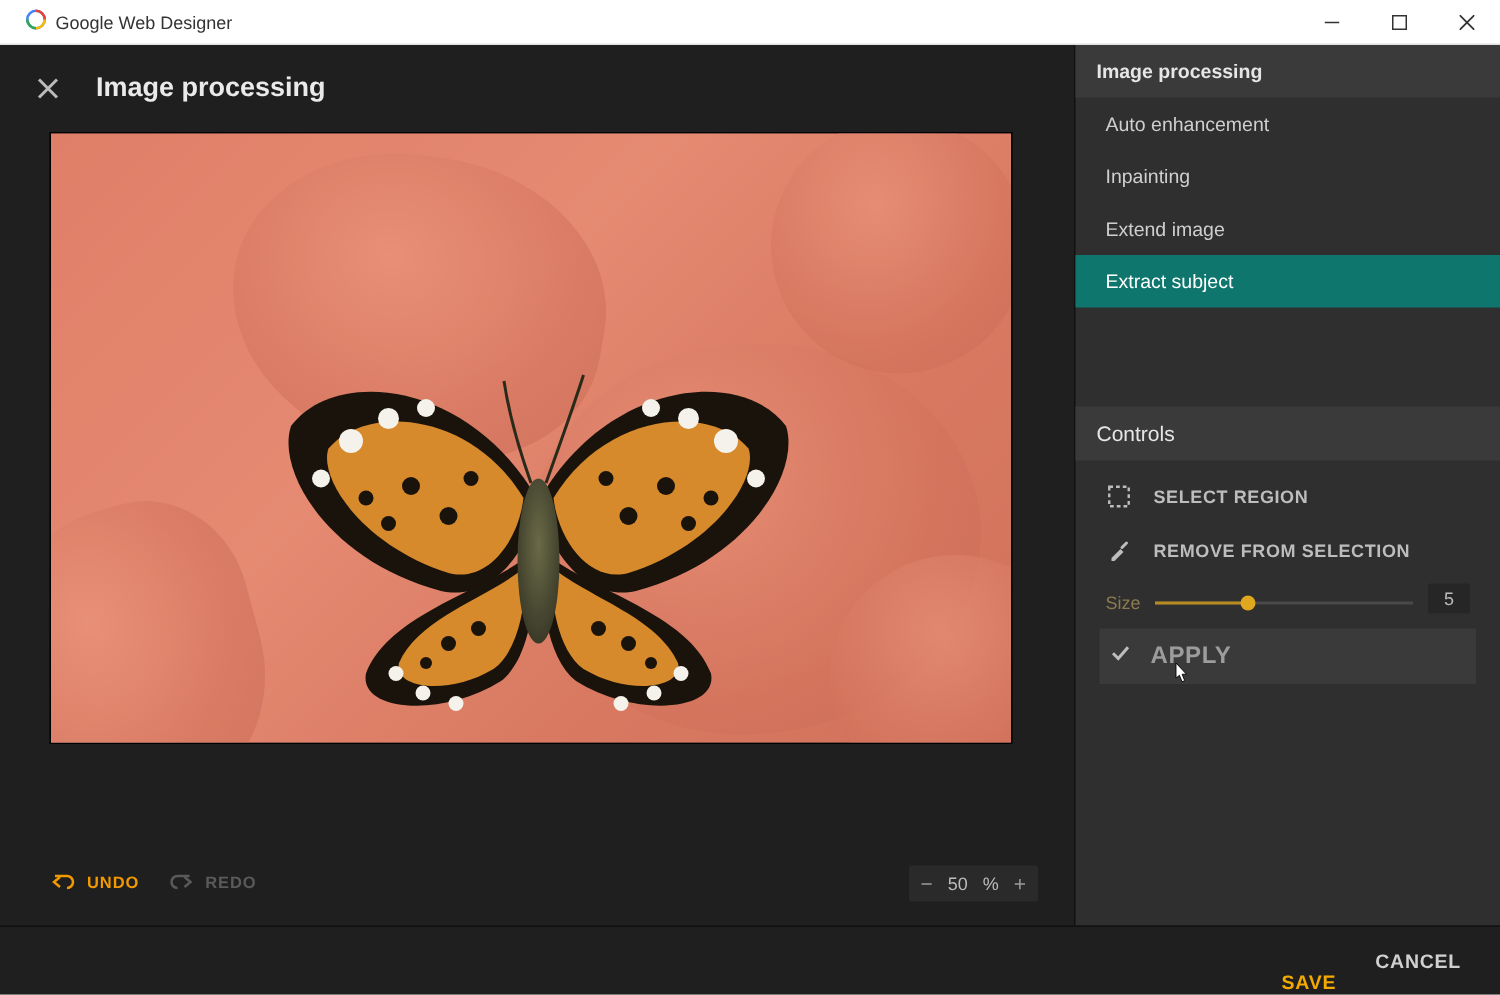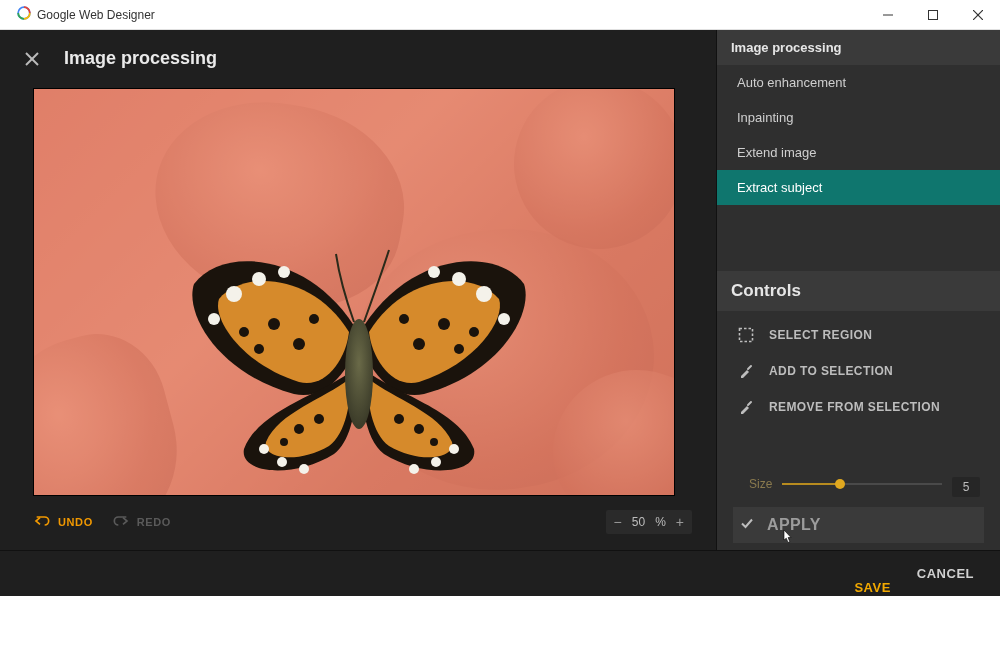--- a/index.html
+++ b/index.html
@@ -1,21 +1,21 @@
 <!DOCTYPE html>
 <html><head>
 <meta charset="utf-8">
 <style>
   * { box-sizing: border-box; margin: 0; padding: 0; }
   html, body { width: 1000px; height: 663px; font-family: Arial, Helvetica, sans-serif; background: #fff; overflow: hidden; }
   .titlebar { height: 30px; display: flex; align-items: center; justify-content: space-between; background: #fff; border-bottom: 1px solid #e0e0e0; font-size: 12px; color: #333; }
   .titlebar-left { display: flex; align-items: center; gap: 6px; padding-left: 17px; }
   .titlebar-controls { display: flex; }
   .titlebar-controls .win-btn { width: 45px; height: 30px; display: flex; align-items: center; justify-content: center; color: #333; }
-  .app { width: 1000px; height: 566px; background: #1f1f1f; display: flex; flex-direction: column; }
+  .app { width: 1000px; height: 633px; background: #1f1f1f; display: flex; flex-direction: column; }
   .main { flex: 1; display: flex; min-height: 0; }
   .left-pane { flex: 1; display: flex; flex-direction: column; padding: 0; }
   .left-header { display: flex; align-items: center; gap: 24px; padding: 18px 24px 10px 24px; }
   .close-x { color: #bbb; display:flex; align-items:center; }
   .left-header h1 { color: #eaeaea; font-size: 18px; font-weight: 600; }
   .canvas-wrap { flex: 1; display: flex; align-items: flex-start; padding: 10px 24px 0 34px; }
   .canvas { width: 640px; height: 406px; position: relative; overflow: hidden; box-shadow: 0 0 0 1px #000; background: linear-gradient(135deg,#d9876e 0%, #e6a084 40%, #c97a5f 70%, #b86a52 100%); }
   .canvas .overlay { position:absolute; inset:0; background: rgba(230,120,100,0.55); mix-blend-mode: normal; }
   .leaf { position:absolute; background: radial-gradient(ellipse at 40% 35%, rgba(240,180,150,0.65), rgba(190,110,85,0.6) 60%, rgba(150,80,60,0.5)); }
   .l1 { left:-40px; top:250px; width:180px; height:200px; border-radius: 60% 40% 50% 50%; transform: rotate(-15deg);}
@@ -30,25 +30,25 @@
   .ur-btn.active { color:#f29900; }
   .ur-btn.disabled { color:#5a5a5a; }
   .zoom { display:flex; align-items:center; gap:10px; color:#bdbdbd; font-size:12px; background:#2a2a2a; padding:4px 8px; border-radius:2px;}
   .zoom .minus, .zoom .plus { color:#9a9a9a; font-size:14px; }
   .right-pane { width: 284px; background:#2f2f2f; display:flex; flex-direction:column; border-left:1px solid #111;}
   .panel-title { background:#3a3a3a; color:#e6e6e6; font-size:13px; font-weight:600; padding:10px 14px;}
   .mode-list { display:flex; flex-direction:column; }
   .mode-item { color:#cfcfcf; font-size:13px; padding:10px 20px; cursor:pointer;}
   .mode-item.selected { background:#0f766e; color:#fff;}
   .spacer-gap { height: 66px; }
-  .controls-title { background:#3a3a3a; color:#e6e6e6; font-size:17px; font-weight:700; padding:10px 14px;}
+  .controls-title { background:#3a3a3a; color:#e6e6e6; font-size:14px; font-weight:400; padding:10px 14px;}
   .controls-list { display:flex; flex-direction:column; padding: 6px 0 4px 0;}
   .ctrl-item { display:flex; align-items:center; gap:14px; padding:9px 20px; color:#bdbdbd; font-size:12px; font-weight:700; letter-spacing:0.4px; cursor:pointer;}
   .ctrl-item .icon { width:18px; height:18px; display:flex; align-items:center; justify-content:center; color:#bdbdbd;}
-  .size-row { display:flex; align-items:flex-start; gap:10px; padding: 4px 20px 8px 32px; color:#7a6a4a; font-size:12px;margin-top:48px;}
+  .size-row { display:flex; align-items:flex-end; gap:10px; padding: 4px 20px 8px 20px; color:#7a6a4a; font-size:12px;}
   .size-row .label { color:#8a7a4e; }
   .slider { position:relative; flex:1; height:14px; }
   .slider .track { position:absolute; left:0; right:0; top:6px; height:2px; background:#4a4a4a;}
   .slider .fill  { position:absolute; left:0; width:35%; top:6px; height:2px; background:#b78b1f;}
   .slider .thumb { position:absolute; left:33%; top:2px; width:10px; height:10px; background:#e0a81f; border-radius:50%;}
   .size-val { width:28px; height:20px; background:#262626; color:#bcbcbc; font-size:12px; display:flex;align-items:center;justify-content:center; border-radius:2px;}
   .apply-row { display:flex; align-items:center; gap:12px; margin: 2px 16px 0 16px; padding:8px 6px; background:#3a3a3a; color:#9c9c9c; font-size:16px; font-weight:700; letter-spacing:0.4px; position:relative;}
   .apply-row .cursor-icon { position:absolute; left:46px; top:22px; color:#fff; }
   .footer { height:46px; display:flex; align-items:center; justify-content:flex-end; gap:26px; padding-right:26px; background:#1f1f1f; border-top:1px solid #111;}
   .footer .save { color:#f2a900; font-size:13px; font-weight:700; letter-spacing:0.5px; cursor:pointer;margin-top:28px;}
@@ -214,29 +214,20 @@
           </span>
           <span>SELECT REGION</span>
         </div>
         <div class="ctrl-item">
           <span class="icon">
             <svg width="16" height="16" viewBox="0 0 16 16">
                 <path d="M3 13 L9 7 L11 9 L5 15 L3 15 Z" fill="#bdbdbd"></path>
                 <path d="M10 6 L13 3" stroke="#bdbdbd" stroke-width="2" stroke-linecap="round"></path>
               </svg>
           </span>
-          <span>ADD TO SELECTION</span>
-        </div>
-        <div class="ctrl-item">
-          <span class="icon">
-            <svg width="16" height="16" viewBox="0 0 16 16">
-                <path d="M3 13 L9 7 L11 9 L5 15 L3 15 Z" fill="#bdbdbd"></path>
-                <path d="M10 6 L13 3" stroke="#bdbdbd" stroke-width="2" stroke-linecap="round"></path>
-              </svg>
-          </span>
           <span>REMOVE FROM SELECTION</span>
         </div>
         <div class="size-row">
           <span class="label">Size</span>
           <div class="slider">
             <div class="track"></div>
               <div class="fill"></div>
               <div class="thumb"></div>
           </div>
           <div class="size-val">5</div>

